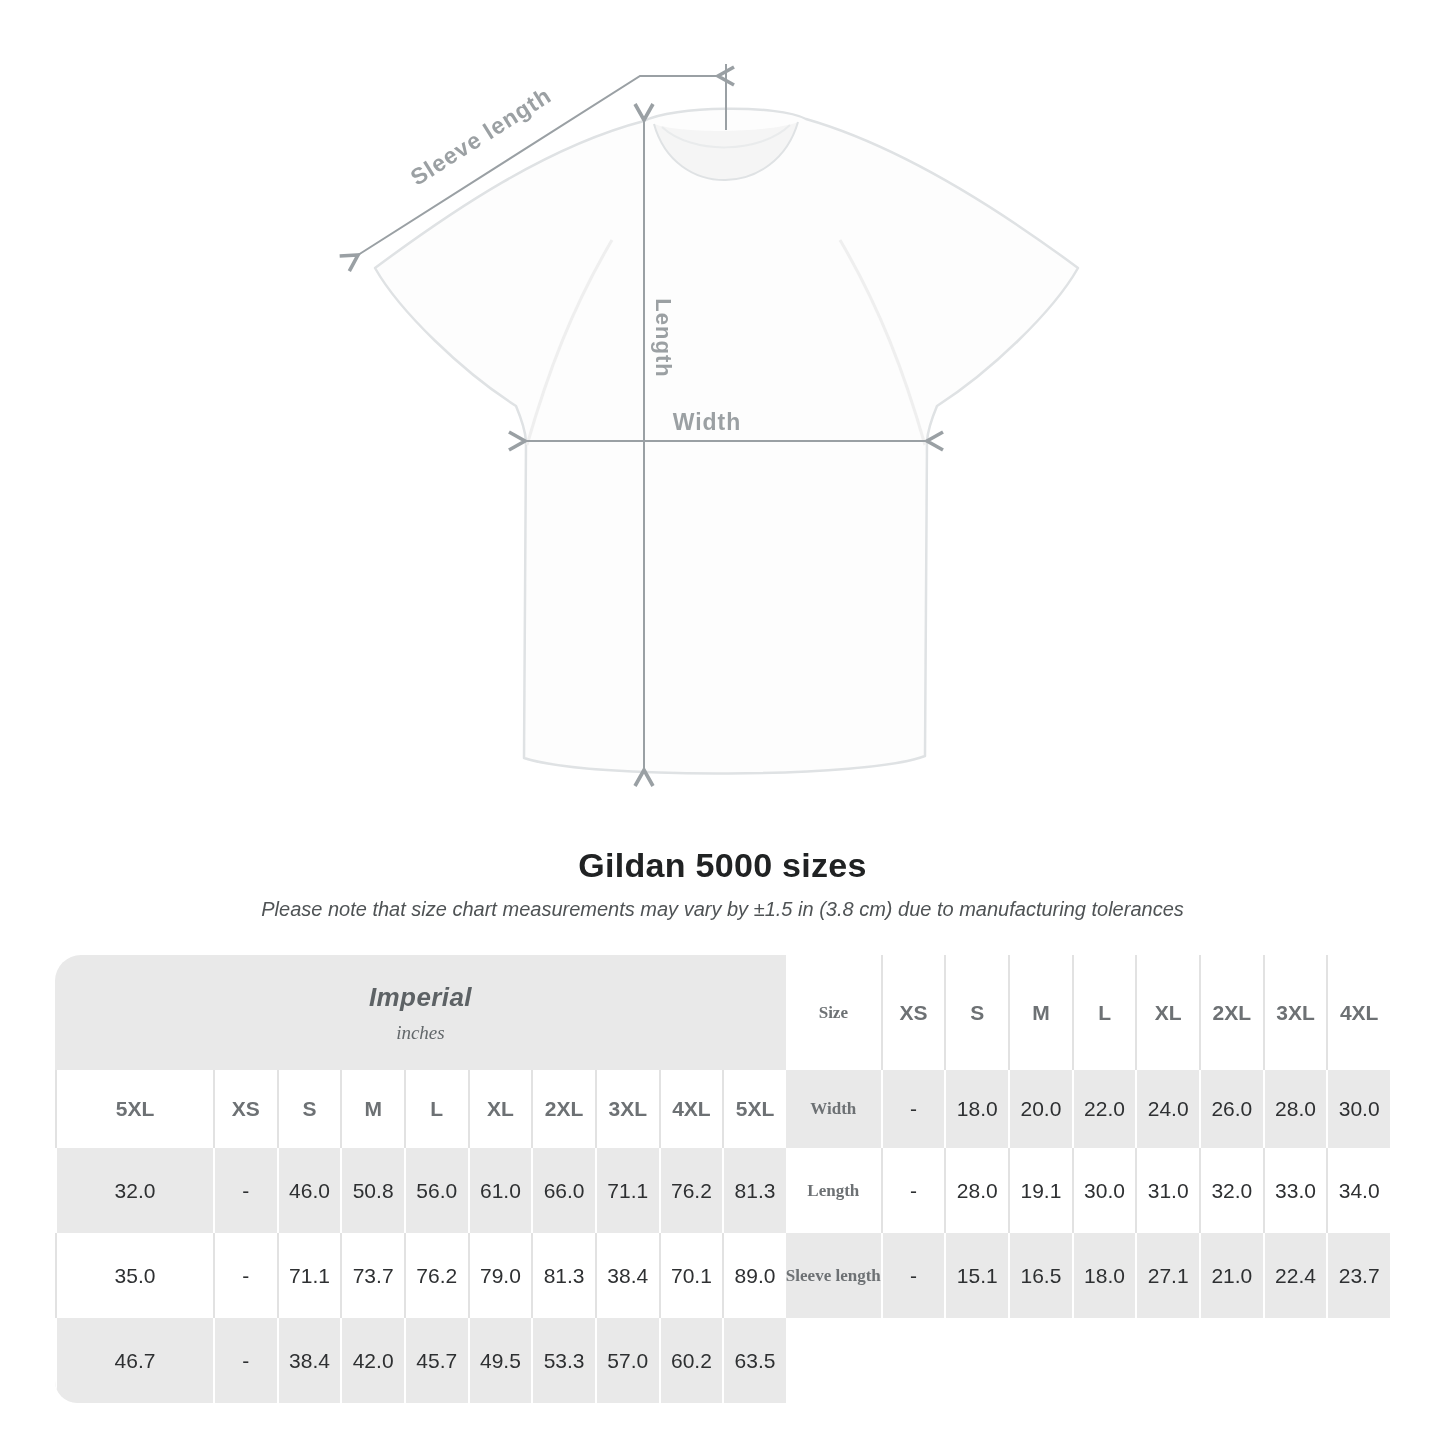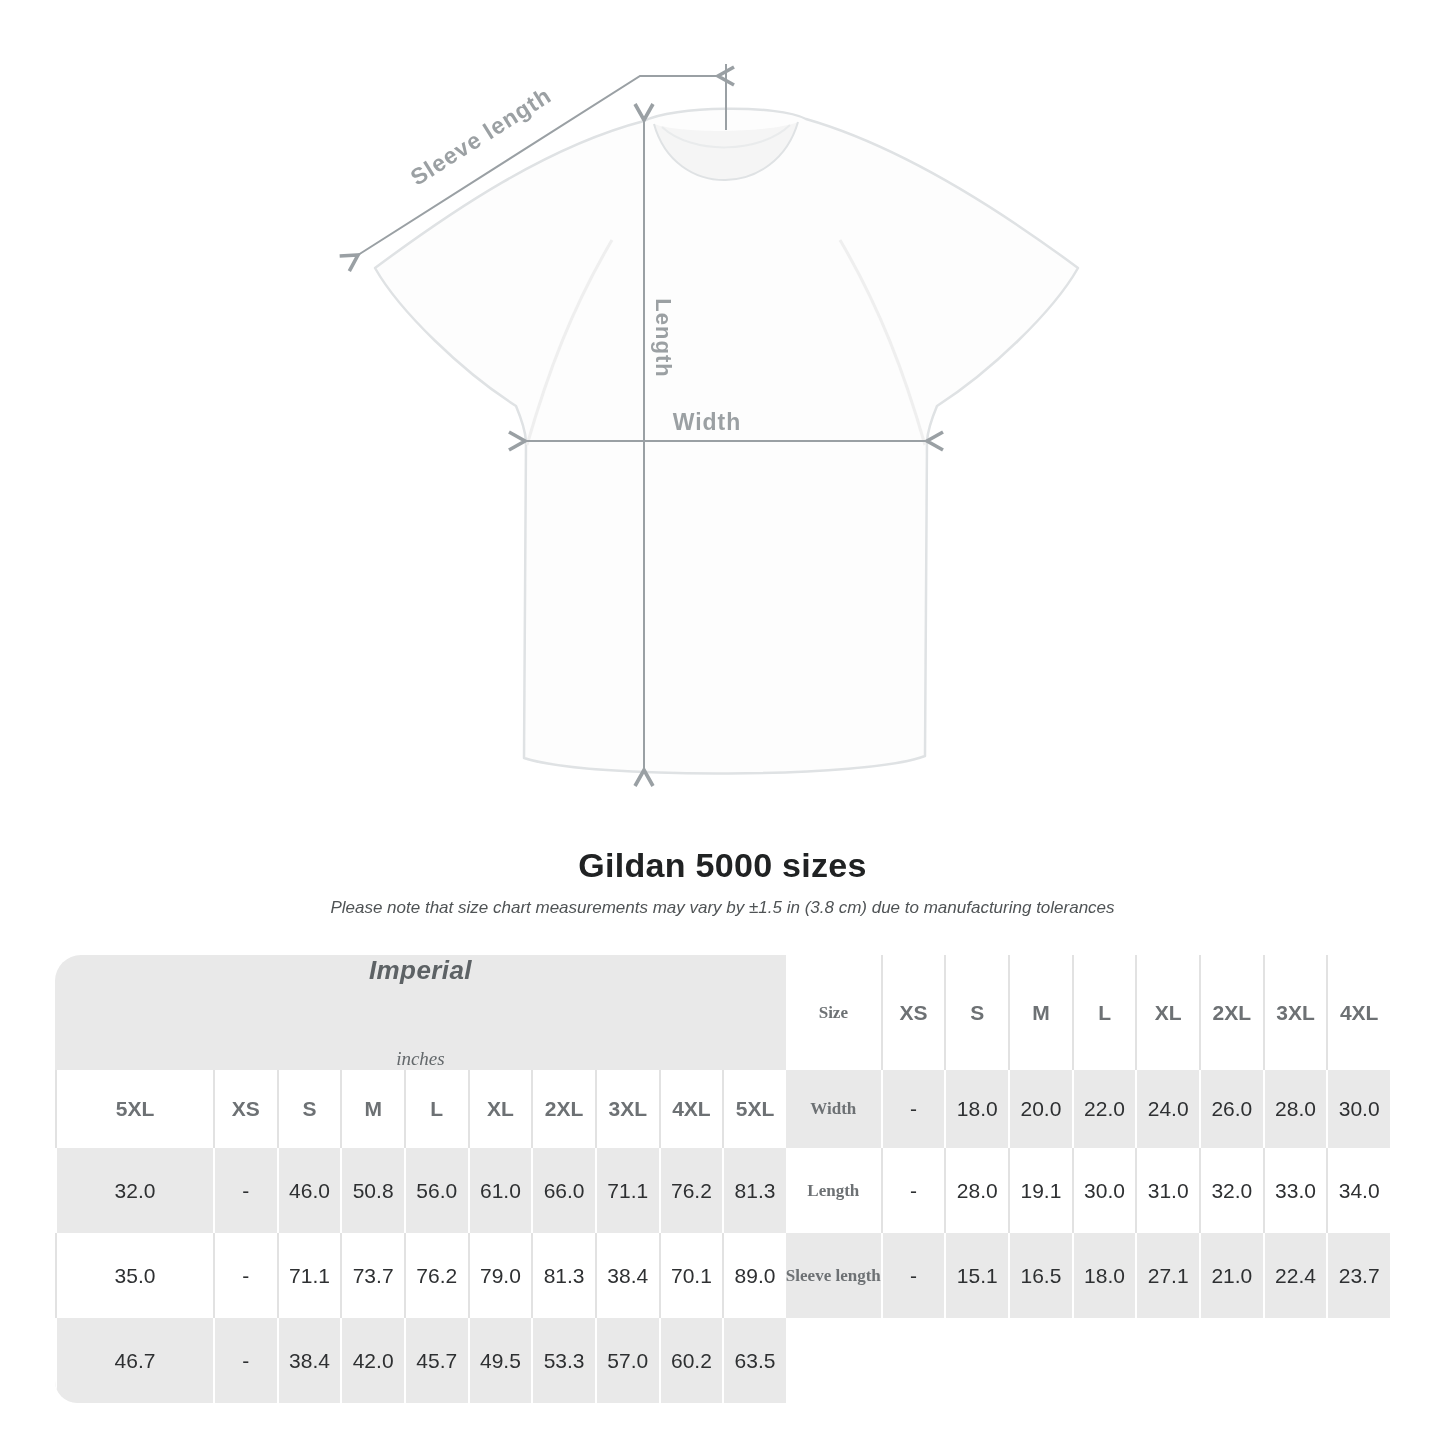--- a/index.html
+++ b/index.html
@@ -9,34 +9,34 @@
     position:relative;overflow:hidden;
   }
   .page{position:relative;width:1445px;height:1445px;background:#fff;}
 
   
   .diagram{position:absolute;left:330px;top:30px;width:790px;height:780px;}
 
   
   .title-block{position:absolute;left:0;top:846px;width:1445px;text-align:center;}
   .page-title{font-size:34px;font-weight:bold;color:#202223;letter-spacing:.3px;}
-  .page-subtitle{margin-top:13px;font-size:17px;font-style:italic;color:#4f5355;}
+  .page-subtitle{margin-top:13px;font-size:20px;font-style:italic;color:#4f5355;}
 
   
   .table-wrap{position:absolute;left:55px;top:955px;width:1335px;height:448px;}
   .size-grid{
     display:grid;width:1335px;height:448px;
     grid-template-columns:158px repeat(18,1fr);
     grid-template-rows:115px 78px 85px 85px 85px;
     border-radius:26px 26px 22px 22px;overflow:hidden;background:#ffffff;
   }
   .cell{display:flex;align-items:center;justify-content:center;
         font-size:21px;color:#2e3032;white-space:nowrap;}
   .band{background:#e9e9e9;flex-direction:column;gap:9px;}
-  .band-imperial{grid-column:1/11;justify-content:space-between;}
+  .band-imperial{grid-column:1/11;}
   .band-metric{grid-column:11/20;}
   .band-title{font-size:26px;font-weight:bold;font-style:italic;color:#5d6265;letter-spacing:.4px;}
   .band-unit{font-size:19px;font-style:italic;color:#63686b;font-family:Liberation Serif, serif;}
   .head{font-weight:bold;color:#6d7174;}
   .label-col{font-weight:bold;color:#6d7174;font-size:17px;font-family:Liberation Serif, serif;}
   .bg-gray{background:#e9e9e9;}
   .bg-white{background:#ffffff;}
   .sep{border-left:2px solid #e2e2e2;}
   .sepw{border-left-color:#ffffff;}
 </style>

